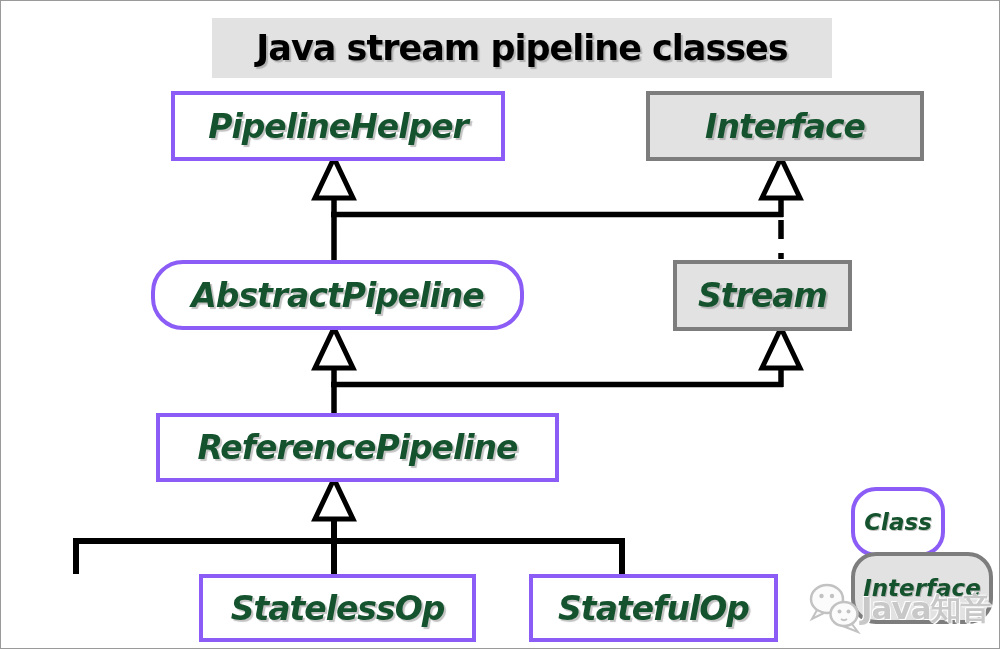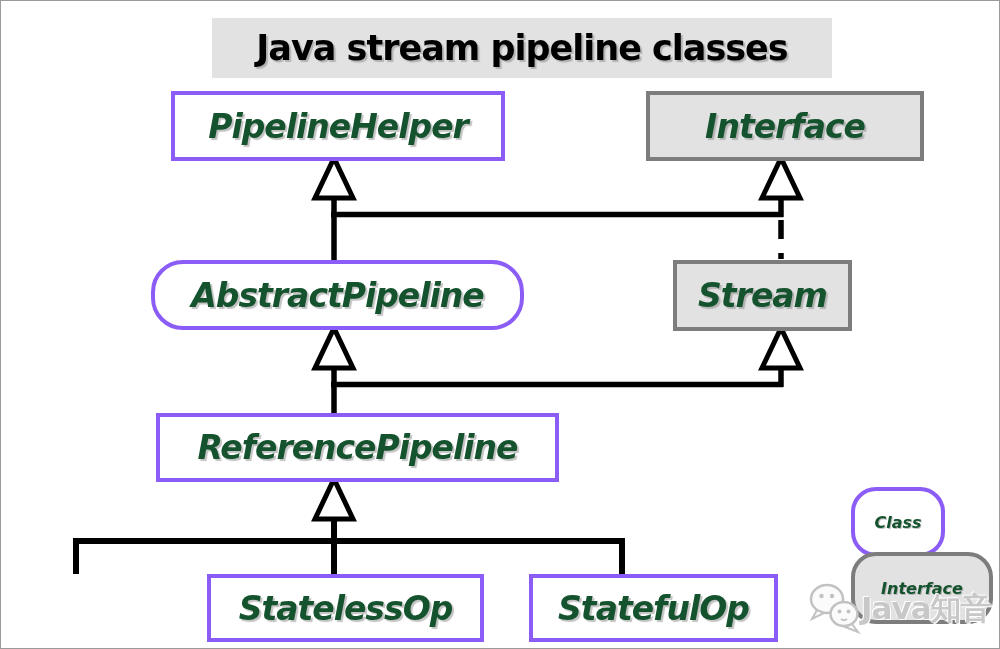--- a/index.html
+++ b/index.html
@@ -21,23 +21,23 @@
     font-weight:bold;font-style:italic;font-size:33px;letter-spacing:-1px;
     text-shadow:2px 2px 1px rgba(120,120,120,.45);white-space:nowrap;z-index:2;
   }
   .iface{background:#e2e2e2;border-color:#7d7d7d;}
   #n-pipeline-helper{left:170px;top:90px;width:326px;height:62px;}
   #n-base-stream{left:645px;top:90px;width:270px;height:62px;}
   #n-abstract-pipeline{left:150px;top:259px;width:365px;height:62px;border-radius:32px;}
   #n-stream{left:672px;top:259px;width:171px;height:63px;}
   #n-reference-pipeline{left:135px;top:412px;width:395px;height:61px;margin-left:20px;}
   #n-head{left:10px;top:573px;width:129px;height:60px;}
-  #n-stateless-op{left:206px;top:573px;width:269px;height:60px;}
+  #n-stateless-op{left:198px;top:573px;width:269px;height:60px;}
   #n-stateful-op{left:528px;top:573px;width:241px;height:60px;}
-  .legend{font-size:16px;letter-spacing:0;text-shadow:1px 1px 0 rgba(120,120,120,.45);border-radius:25px;}
+  .legend{font-size:23px;letter-spacing:0;text-shadow:1px 1px 0 rgba(120,120,120,.45);border-radius:25px;}
   #legend-class{left:850px;top:486px;width:86px;height:62px;}
   #legend-interface{left:850px;top:551px;width:134px;height:64px;}
   .watermark{
     position:absolute;left:804px;top:580px;height:56px;display:flex;align-items:center;
     z-index:5;pointer-events:none;
   }
   .watermark-text{
     font-weight:bold;font-size:31px;letter-spacing:-1px;color:#c8c8c8;
     text-shadow:0 0 1px #ffffff,1px 1px 0 #ffffff,-1px -1px 0 #ffffff;
     margin-left:-6px;white-space:nowrap;

